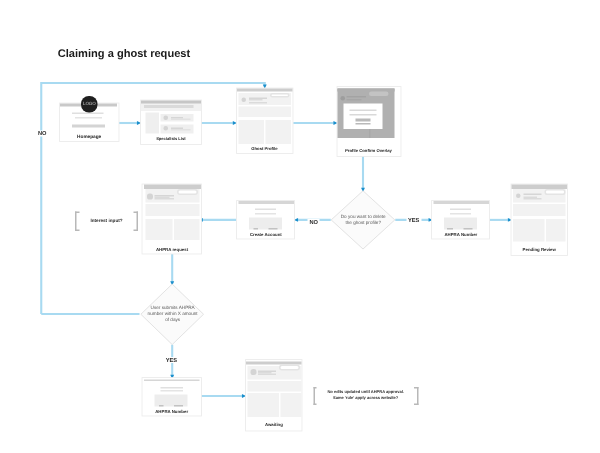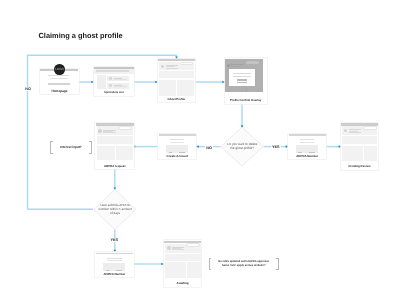--- a/index.html
+++ b/index.html
@@ -25,21 +25,21 @@
 
   .elabel{position:absolute;font-size:3.8px;line-height:4px;font-weight:bold;color:#2b2b2b;background:#fff;padding:0 1px;white-space:nowrap;}
 
   .dtext{position:absolute;text-align:center;font-size:3.1px;line-height:3.55px;color:#585858;}
 </style>
 </head>
 <body>
 
 <div id="stage">
 
-  <div class="ttl">Claiming a ghost profile</div>
+  <div class="ttl">Claiming a ghost request</div>
 
   <svg class="edges" viewBox="0 0 400 302">
     <g fill="none" stroke="#a8daf1" stroke-width="1.4">
 
       <path d="M27.5 209.3 L27.5 55.3 L176.5 55.3 L176.5 57.5"></path>
 
       <path d="M78.5 82 L92.5 82"></path>
 
       <path d="M133.5 82 L156.5 82"></path>
 

